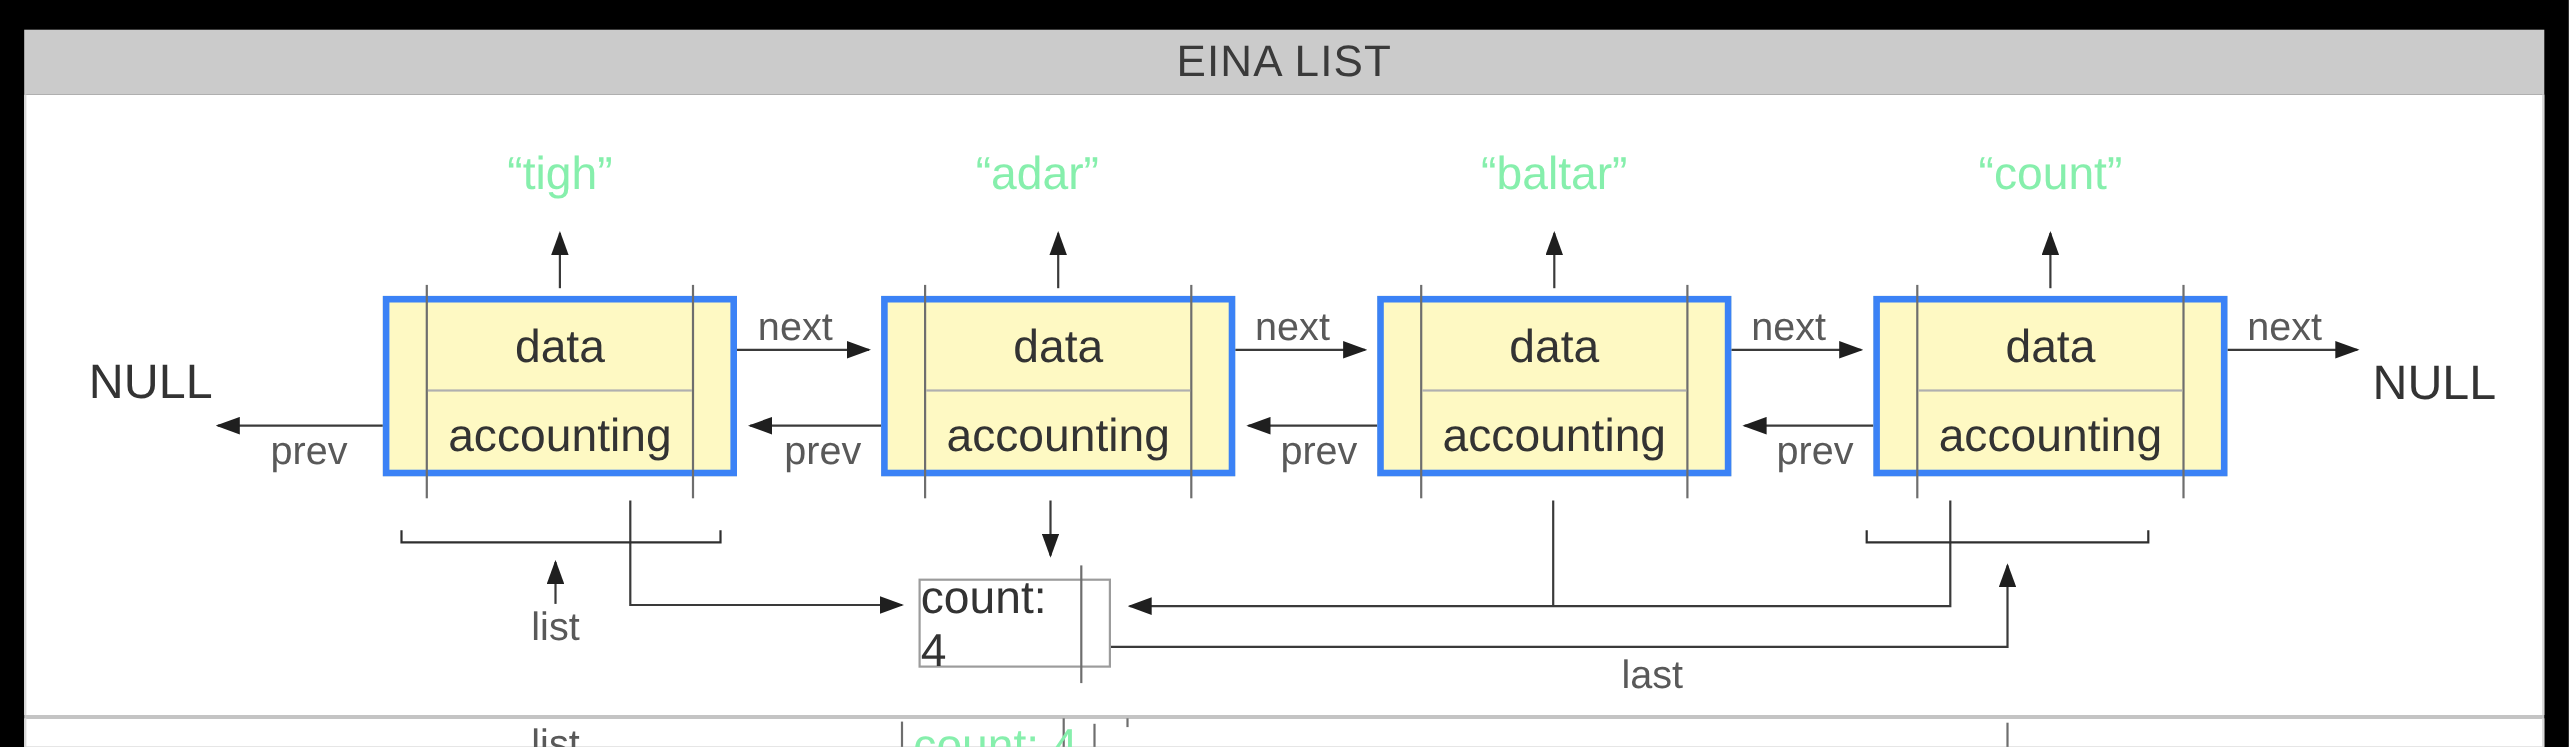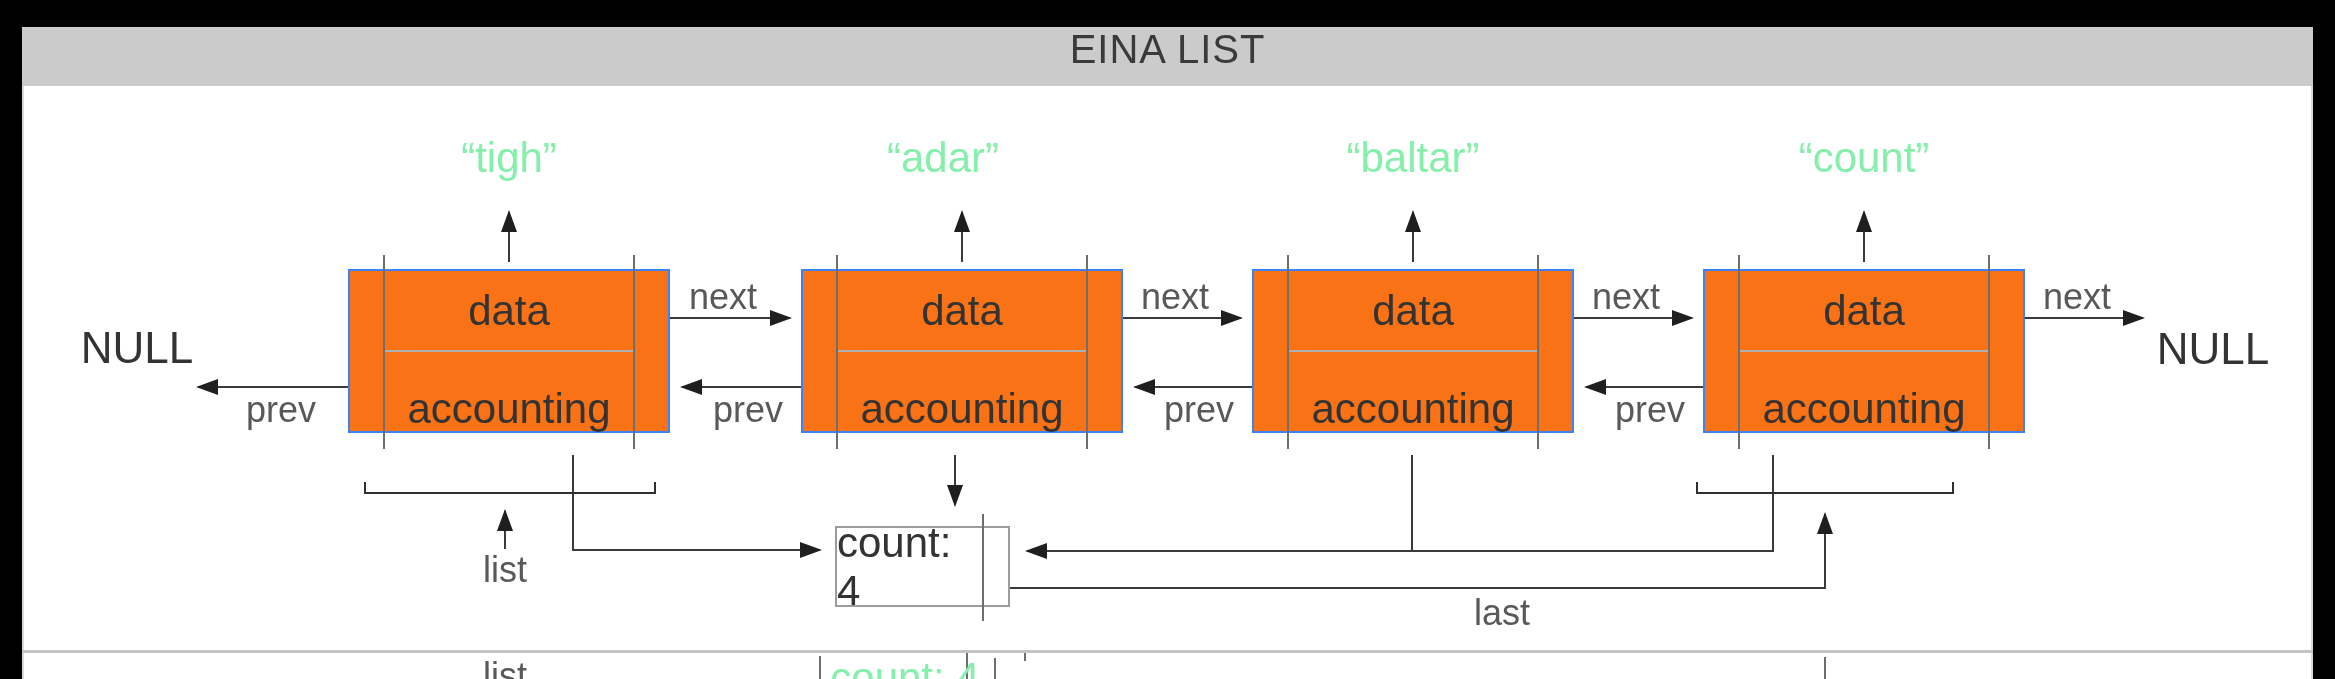--- a/index.html
+++ b/index.html
@@ -6,21 +6,21 @@
   .page{
     position:relative;
     width:2335px;height:679px;
     background:#000;
     overflow:hidden;
     font-family:"Liberation Sans", sans-serif;
   }
   .titlebar{
     position:absolute;left:22px;top:27px;width:2291px;height:59px;
     background:#cbcbcb;
-    display:flex;align-items:flex-start;justify-content:center;
+    display:flex;align-items:center;justify-content:center;
   }
   .titlebar .title{
     color:#3a3a3a;font-size:40px;letter-spacing:1px;
   }
   .body-white{
     position:absolute;left:22px;top:86px;width:2291px;height:564px;
     background:#ffffff;
     border-left:2px solid #d9d9d9;border-right:2px solid #d9d9d9;
     box-sizing:border-box;
   }
@@ -36,37 +36,37 @@
   }
   
   .txt{position:absolute;white-space:nowrap;transform:translate(-50%,-50%);}
   .t-dark{color:#86efac;font-size:42px;}
   .t-null{color:#333;font-size:44px;}
   .t-gray{color:#595959;font-size:36px;}
   .txt-top{position:absolute;white-space:nowrap;transform:translate(-50%,0);}
   
   .node{
     position:absolute;top:269px;width:322px;height:164px;
-    border:2px solid #3b82f6;background:#f97316;box-sizing:border-box;
+    border:6px solid #3b82f6;background:#fef9c3;box-sizing:border-box;
   }
   .node .vline{
     position:absolute;top:-16px;width:2px;height:194px;background:#6e6e6e;
   }
   .node .vline.l{left:33px;}
   .node .vline.r{right:33px;}
   .node .divider{
     position:absolute;left:35px;right:35px;top:79px;height:2px;background:#b0b0b0;
   }
   .node .cell{
     position:absolute;left:35px;right:35px;height:79px;
     display:flex;align-items:center;justify-content:center;
     color:#333;font-size:42px;
   }
   .node .cell.top{top:0;}
-  .node .cell.bot{top:81px;margin-top:17px;}
+  .node .cell.bot{top:81px;}
   
   .countbox{
     position:absolute;left:835px;top:526px;width:175px;height:81px;
     border:2px solid #9c9c9c;background:#fff;box-sizing:border-box;
   }
   .countbox .vline{
     position:absolute;left:145px;top:-14px;width:2px;height:107px;background:#6e6e6e;
   }
   .countbox .label{
     position:absolute;left:0;top:0;width:145px;height:77px;

